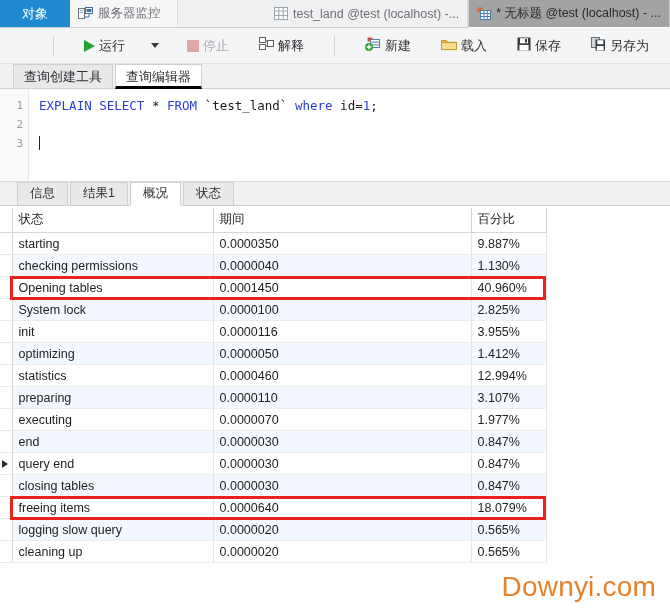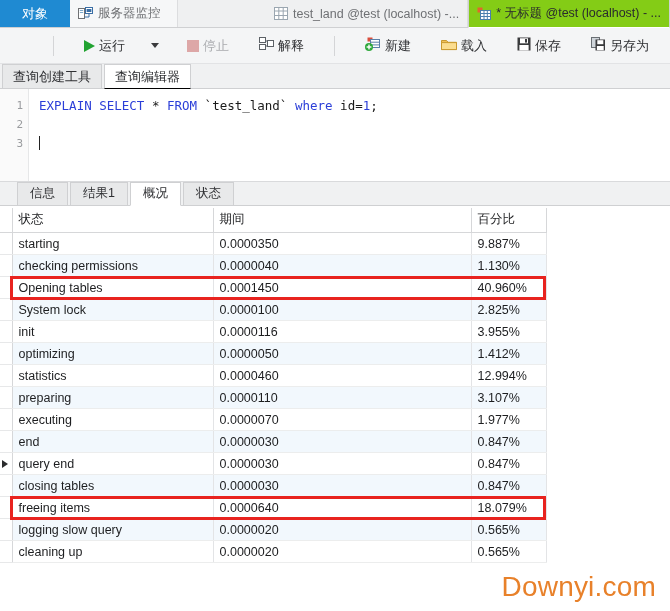--- a/index.html
+++ b/index.html
@@ -44,21 +44,21 @@
     padding: 0 16px 0 8px;
     color: #6f7174;
   }
   .wtab.spacer {
     flex: 1 1 auto;
     background: #eff0f1;
     border-right: none;
   }
   .wtab.doc { background: #eff0f1; padding: 0 8px; }
   .wtab.doc.active {
-    background: #84cc16;
+    background: #a3a3a3;
     color: #2a2b2d;
     border-left: 1px solid #cfd0d2;
     border-right: 1px solid #cfd0d2;
     border-bottom: 1px solid #ffffff;
     margin-bottom: -1px;
   }
 
   
   .ico { display: inline-block; flex: 0 0 auto; position: relative; }
   .ico-monitor { width: 15px; height: 13px; }
@@ -111,38 +111,38 @@
   }
   .stop-sq { width: 12px; height: 12px; background: #dda7a7; }
 
   
   .etabs {
     height: 25px;
     background: #f0f1f2;
     border-bottom: 1px solid #cfd0d2;
     display: flex;
     align-items: flex-end;
-    padding-left: 2px;
+    padding-left: 13px;
   }
   .etab {
     font-size: 13px;
     color: #2f3033;
     padding: 3px 10px 4px 10px;
     height: 24px;
     line-height: 17px;
     background: #e8e9ea;
     border: 1px solid #cfd0d2;
     border-bottom: none;
     margin-right: 2px;
     cursor: default;
     white-space: nowrap;
   }
   .etab.active {
     background: #ffffff;
-    border-bottom: 1px solid #000000;
+    border-bottom: 3px solid #000000;
     margin-bottom: -1px;
     height: 25px;
   }
 
   
   .editor {
     height: 93px;
     background: #ffffff;
     display: flex;
     border-bottom: 1px solid #d9dadc;

